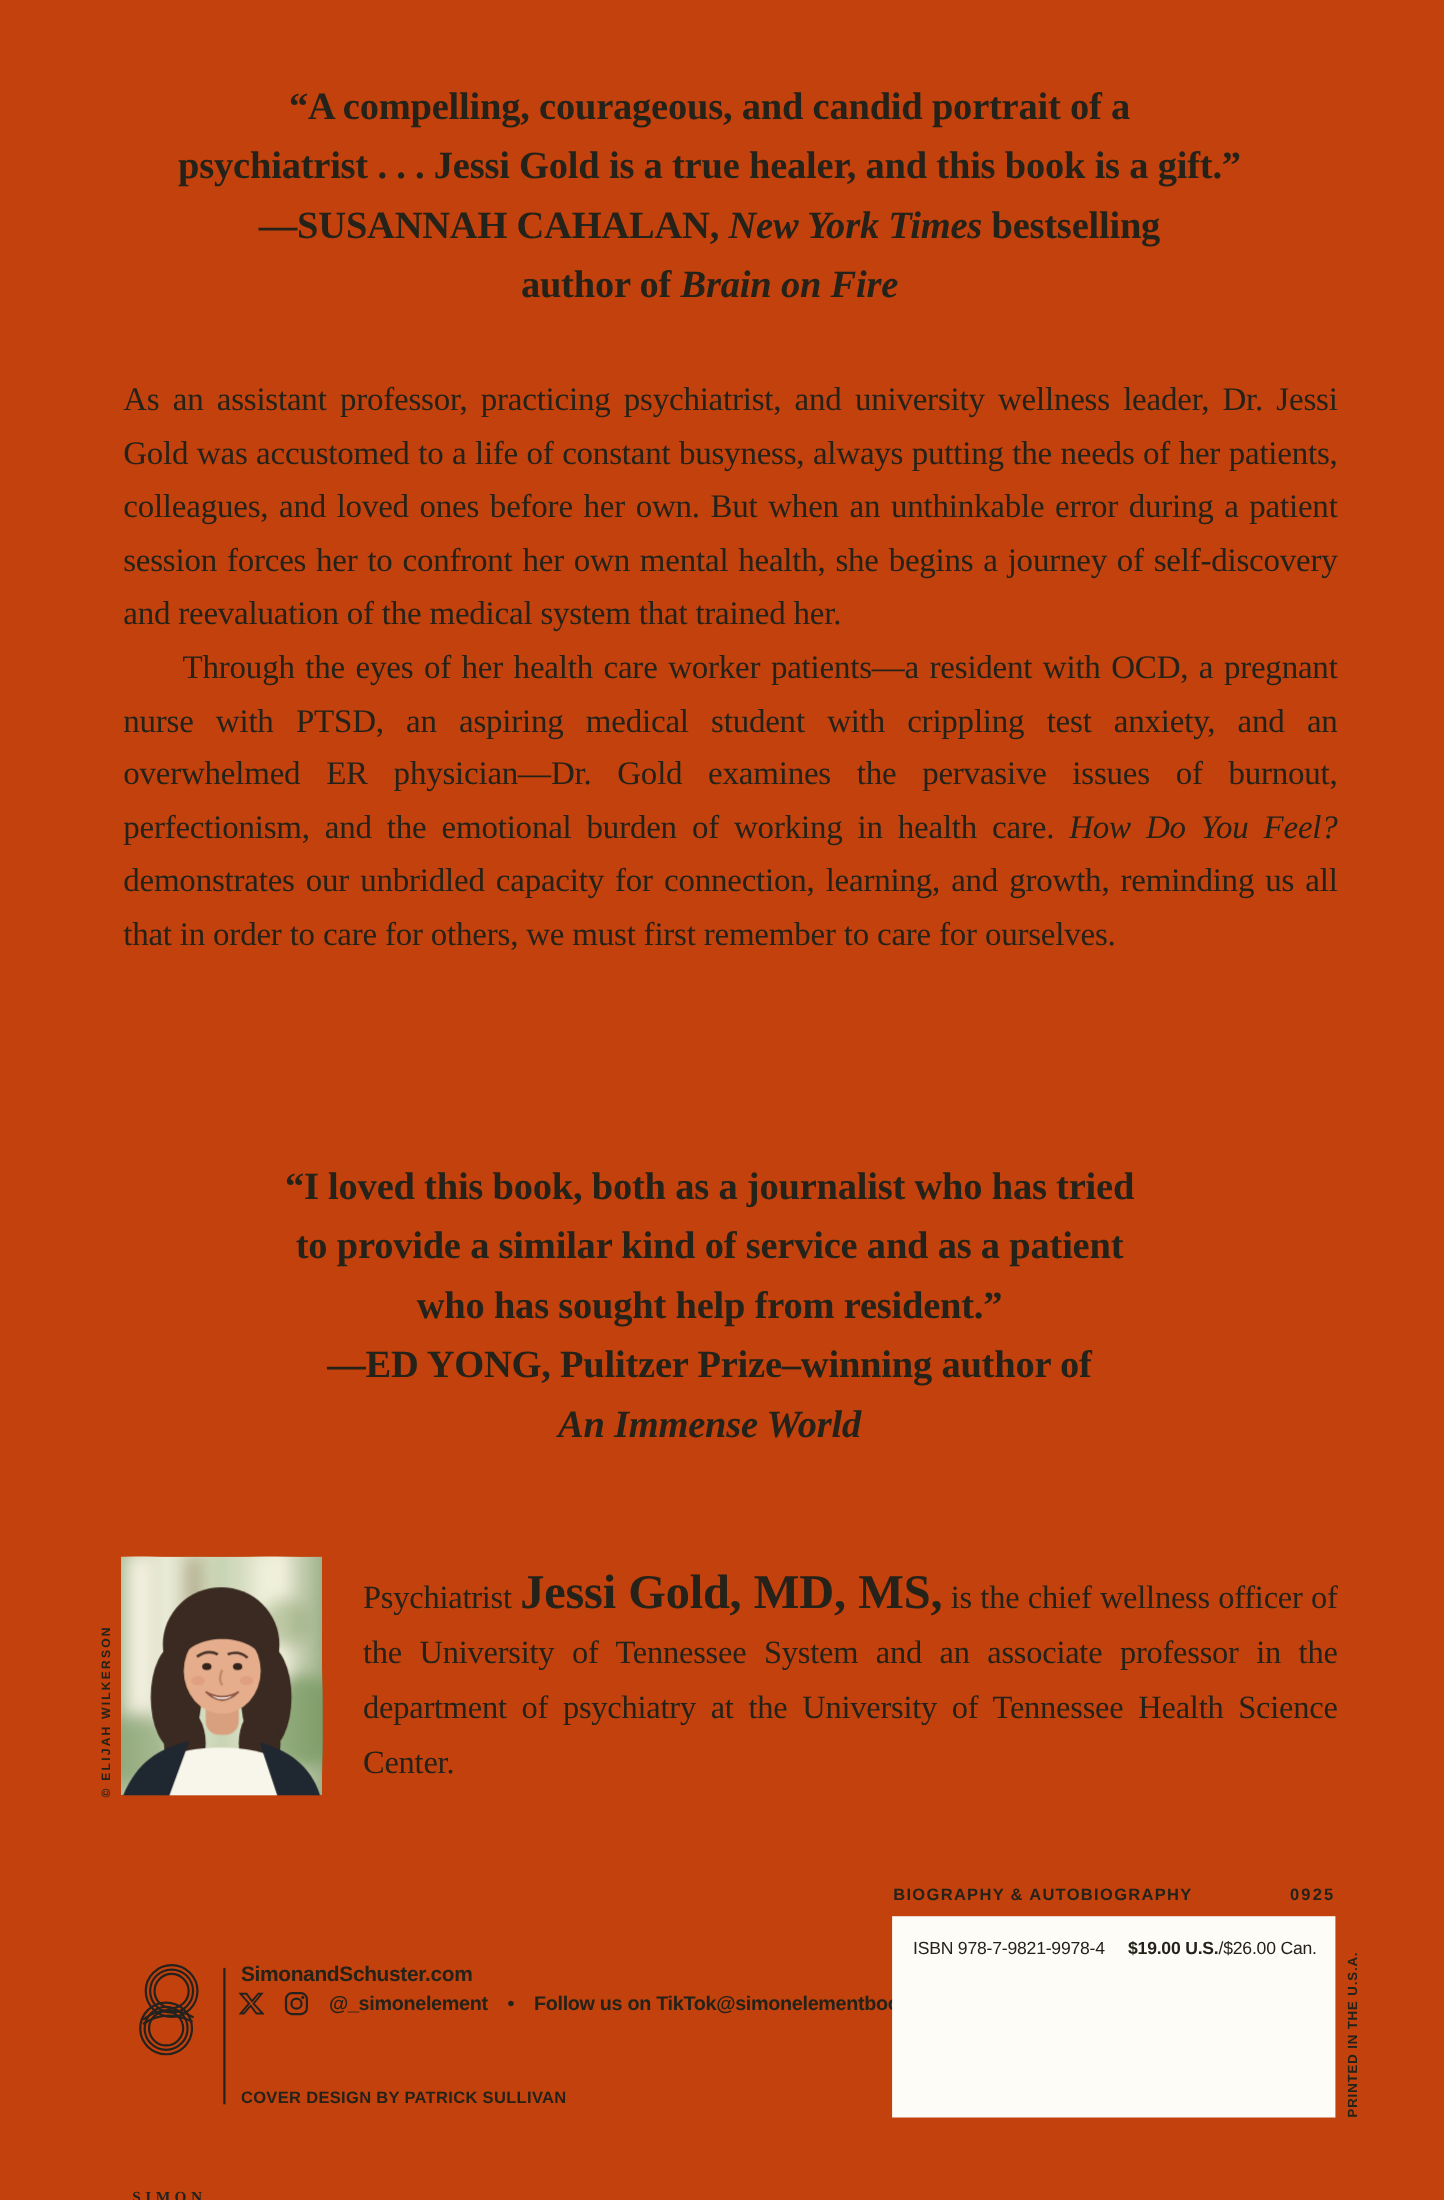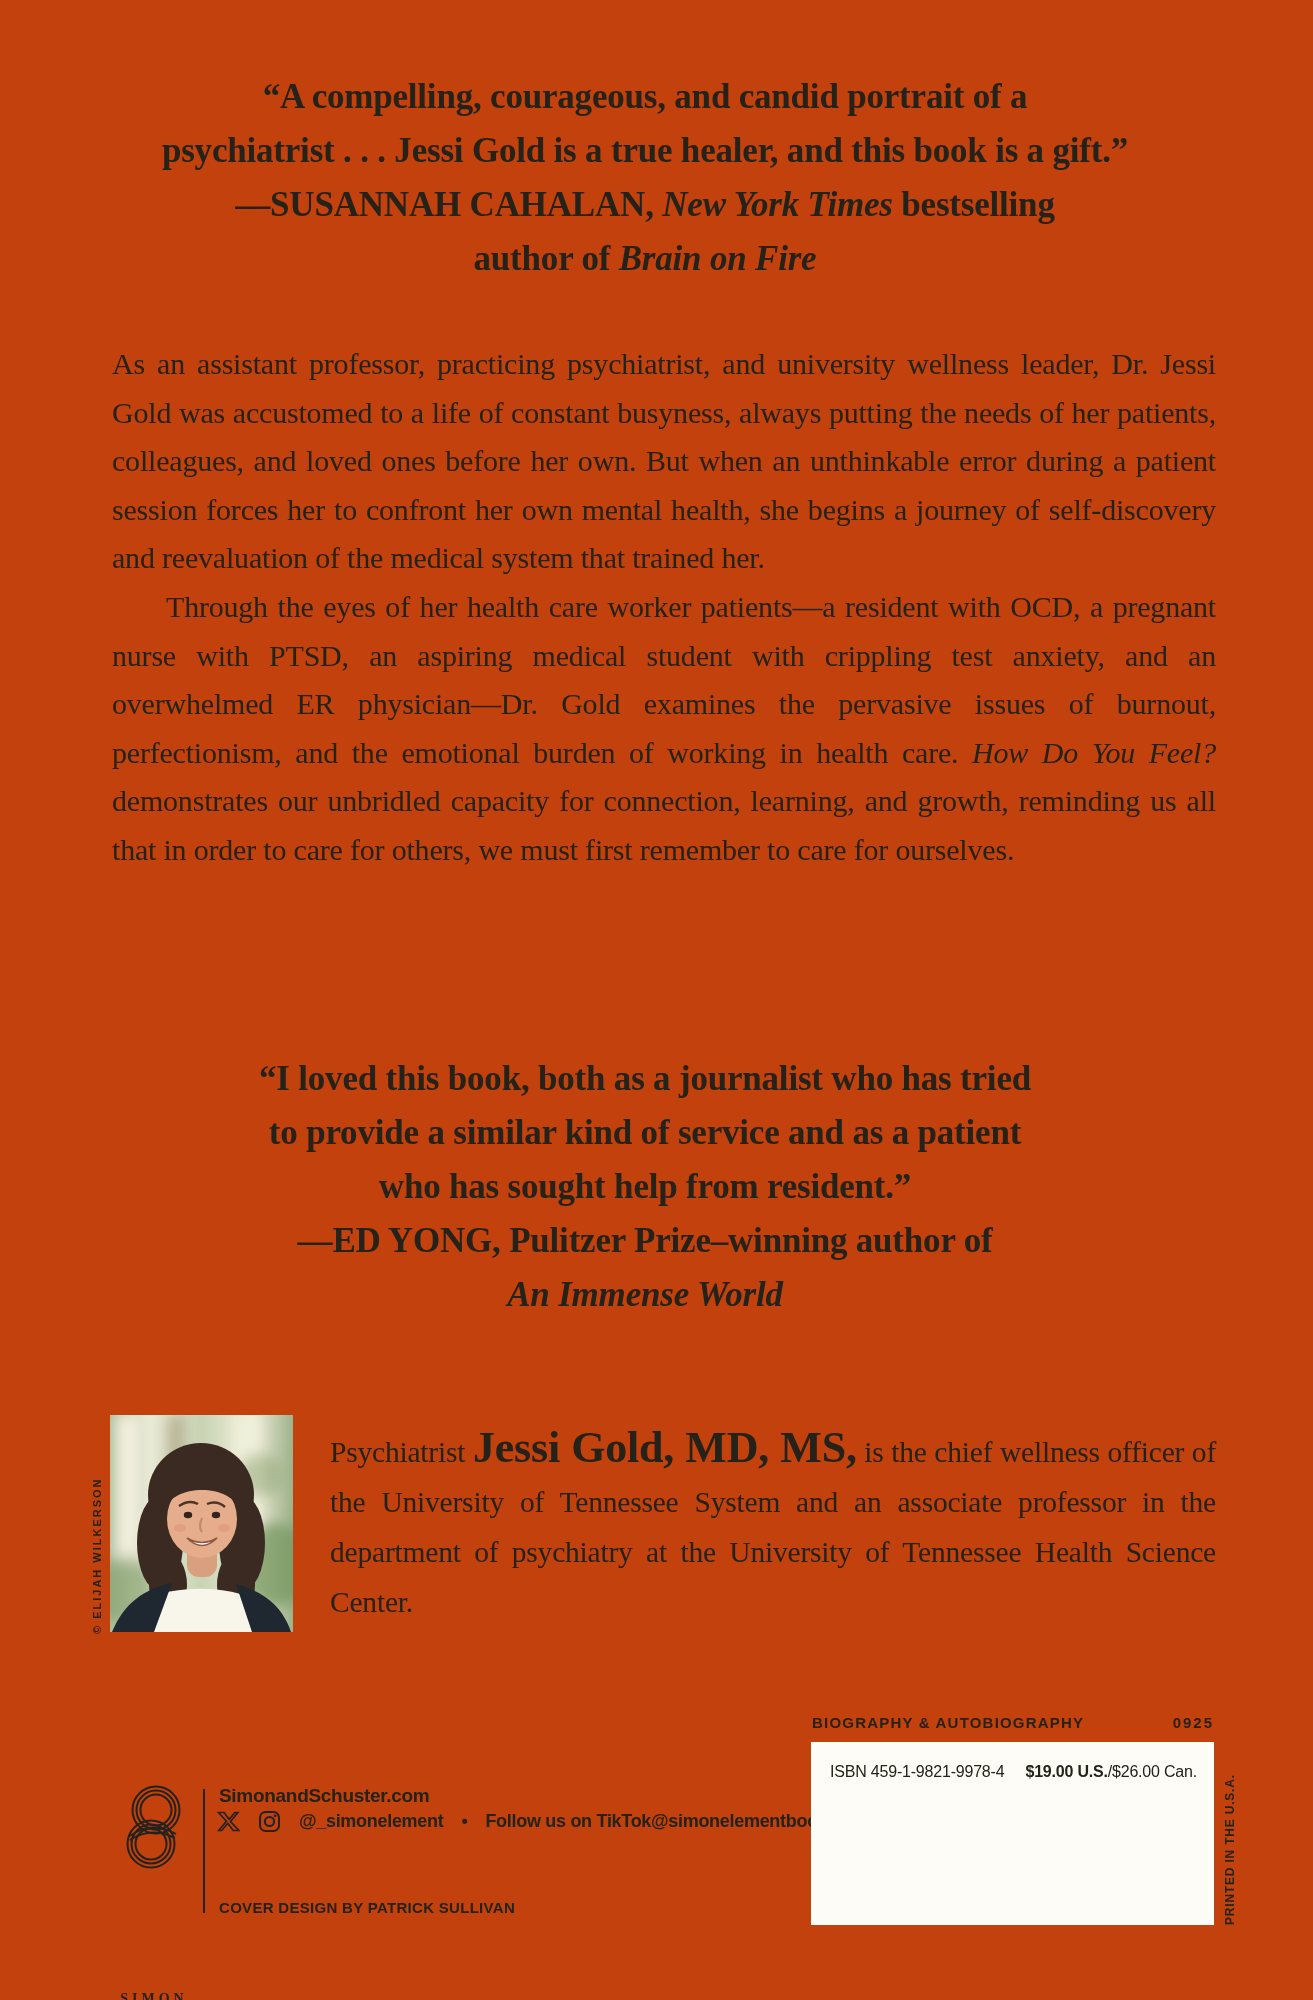--- a/index.html
+++ b/index.html
@@ -223,20 +223,20 @@
 
   <div class="cover-credit">COVER DESIGN BY PATRICK SULLIVAN</div>
 
   <div class="category-row">
     <span>BIOGRAPHY &amp; AUTOBIOGRAPHY</span>
     <span class="print-code">0925</span>
   </div>
 
   <div class="isbn-box">
     <div class="isbn-row">
-      <span>ISBN 459-1-9821-9978-4</span>
+      <span>ISBN 978-7-9821-9978-4</span>
       <span><span class="price-us">$19.00 U.S.</span><span>/$26.00 Can.</span></span>
     </div>
   </div>
 
   <div class="printed-in">PRINTED IN THE U.S.A.</div>
 
 </div>
 
 </body></html>

